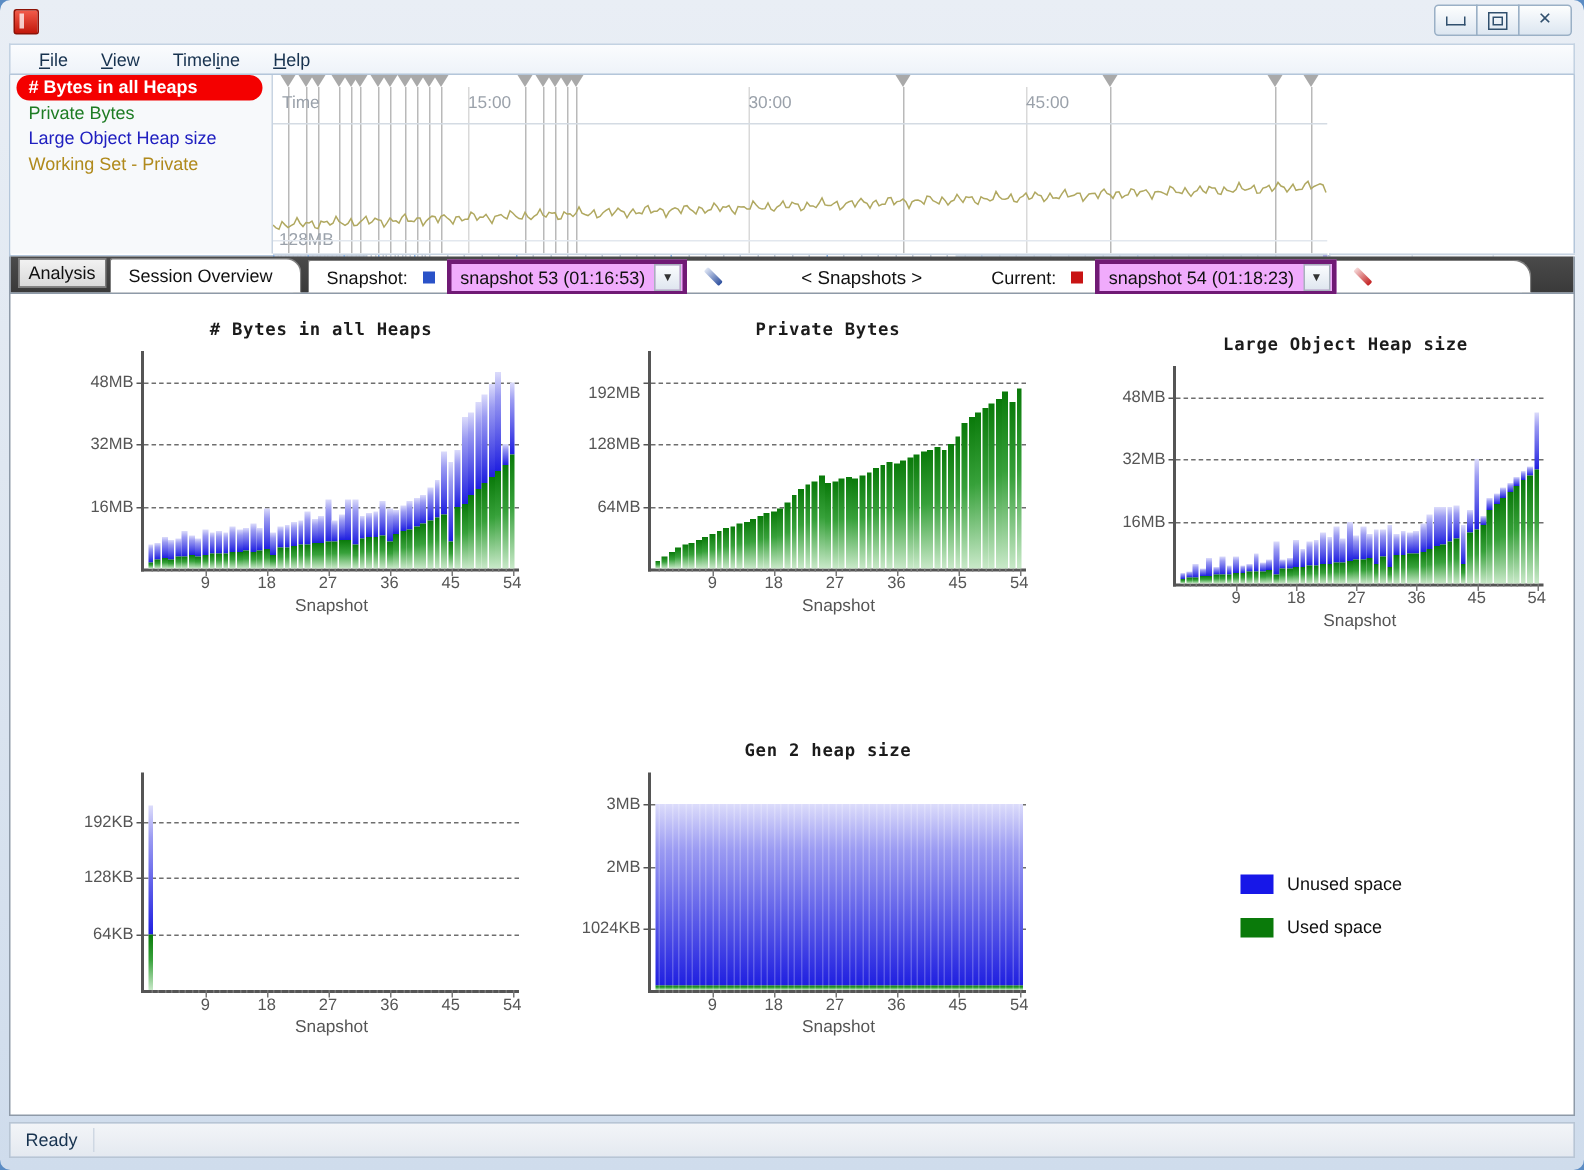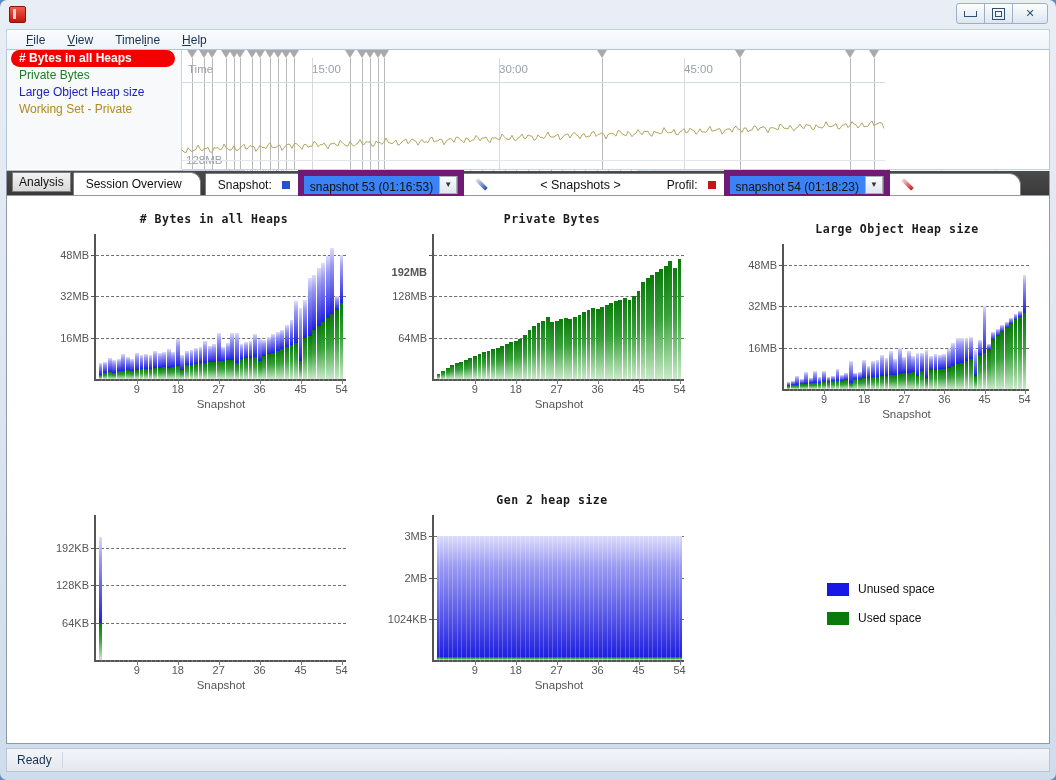--- a/index.html
+++ b/index.html
@@ -87,21 +87,21 @@
   .analysis-lbl{margin:0 0 3px 5px;padding:2px 6px;background:linear-gradient(180deg,#f2f2f2,#d9d9d9);
     border:1px solid #7d7d7d;font-size:12px;color:#111;}
   .tab{margin:0 0 0 2px;height:22px;line-height:22px;padding:0 18px 0 12px;background:#fff;
     border:1px solid #7d7d7d;border-bottom:none;border-radius:2px 10px 0 0;font-size:12px;color:#111;}
   .snapbar{flex:1;height:22px;margin-left:4px;background:#fff;border:1px solid #7d7d7d;border-bottom:none;
     border-radius:2px 12px 0 0;display:flex;align-items:center;padding-left:12px;box-sizing:border-box;margin-right:28px;}
   .sb-lbl{font-size:12px;color:#111;}
   .sq{width:8px;height:8px;display:inline-block;margin:0 6px 0 10px;}
   .sq.blue{background:#2a52c8;}
   .sq.red{background:#c81414;}
-  .combo{border:6px solid #701a75;height:18px;display:flex;align-items:flex-end;background:#3b82f6;margin-left:2px;}
+  .combo{border:3px solid #701a75;height:18px;display:flex;align-items:center;background:#f0abfc;margin-left:2px;}
   .combo .val{padding:0 6px;font-size:12px;color:#111;white-space:nowrap;}
   .combo .arrow{width:16px;height:16px;margin:0 1px 0 0;background:linear-gradient(180deg,#fafcfe,#dfe6ef);
     border:1px solid #a8b2bd;display:flex;align-items:center;justify-content:center;font-size:8px;color:#333;}
   .pencil{width:18px;height:18px;margin-left:12px;position:relative;}
   .pencil .body{position:absolute;left:2px;top:2px;width:14px;height:4px;transform:rotate(45deg);transform-origin:left top;border-radius:1px;}
   .pencil.blue .body{background:linear-gradient(90deg,#dfe6f5,#2d4f9e);}
   .pencil.red .body{background:linear-gradient(90deg,#f5d8d8,#c32020);}
   .snaps-center{flex:0 0 auto;margin:0 0 0 46px;font-size:12.5px;color:#111;}
 
   
@@ -356,21 +356,21 @@
       <span class="sb-lbl">Snapshot:</span>
       <span class="sq blue"></span>
       <span class="combo">
         <span class="val">snapshot 53 (01:16:53)</span>
         <span class="arrow">▼</span>
       </span>
       <span class="pencil blue">
           <i class="body"></i>
         </span>
       <span class="snaps-center">&lt; Snapshots &gt;</span>
-      <span class="sb-lbl" style="margin-left:46px">Profil:</span>
+      <span class="sb-lbl" style="margin-left:46px">Current:</span>
       <span class="sq red"></span>
       <span class="combo">
         <span class="val">snapshot 54 (01:18:23)</span>
         <span class="arrow">▼</span>
       </span>
       <span class="pencil red">
           <i class="body"></i>
         </span>
     </div>
   </div>
@@ -671,21 +671,21 @@
         <div class="ch-title">Private Bytes</div>
         <div class="plot" style="left: 10px; top: 22px; width: 250px; height: 145px;">
           <div class="gridline" style="top: 103.571px; width: 250px;"></div>
           <div class="ytickmark" style="top: 103.571px;"></div>
           <div class="ytick" style="top: 103.571px;">64MB</div>
           <div class="gridline" style="top: 62.1429px; width: 250px;"></div>
           <div class="ytickmark" style="top: 62.1429px;"></div>
           <div class="ytick" style="top: 62.1429px;">128MB</div>
           <div class="gridline" style="top: 20.7143px; width: 250px;"></div>
           <div class="ytickmark" style="top: 20.7143px;"></div>
-          <div class="ytick" style="top: 38px; font-weight: bold;">192MB</div>
+          <div class="ytick" style="top: 28px;">192MB</div>
           <div class="xtickmark" style="left: 4.5px; height: 2px;"></div>
           <div class="xtickmark" style="left: 9.1px; height: 2px;"></div>
           <div class="xtickmark" style="left: 13.6px; height: 2px;"></div>
           <div class="xtickmark" style="left: 18.2px; height: 2px;"></div>
           <div class="xtickmark" style="left: 22.7px; height: 2px;"></div>
           <div class="xtickmark" style="left: 27.3px; height: 2px;"></div>
           <div class="xtickmark" style="left: 31.8px; height: 2px;"></div>
           <div class="xtickmark" style="left: 36.4px; height: 2px;"></div>
           <div class="xtickmark" style="left: 40.9px; height: 5px;"></div>
           <div class="xtickmark" style="left: 45.5px; height: 2px;"></div>

